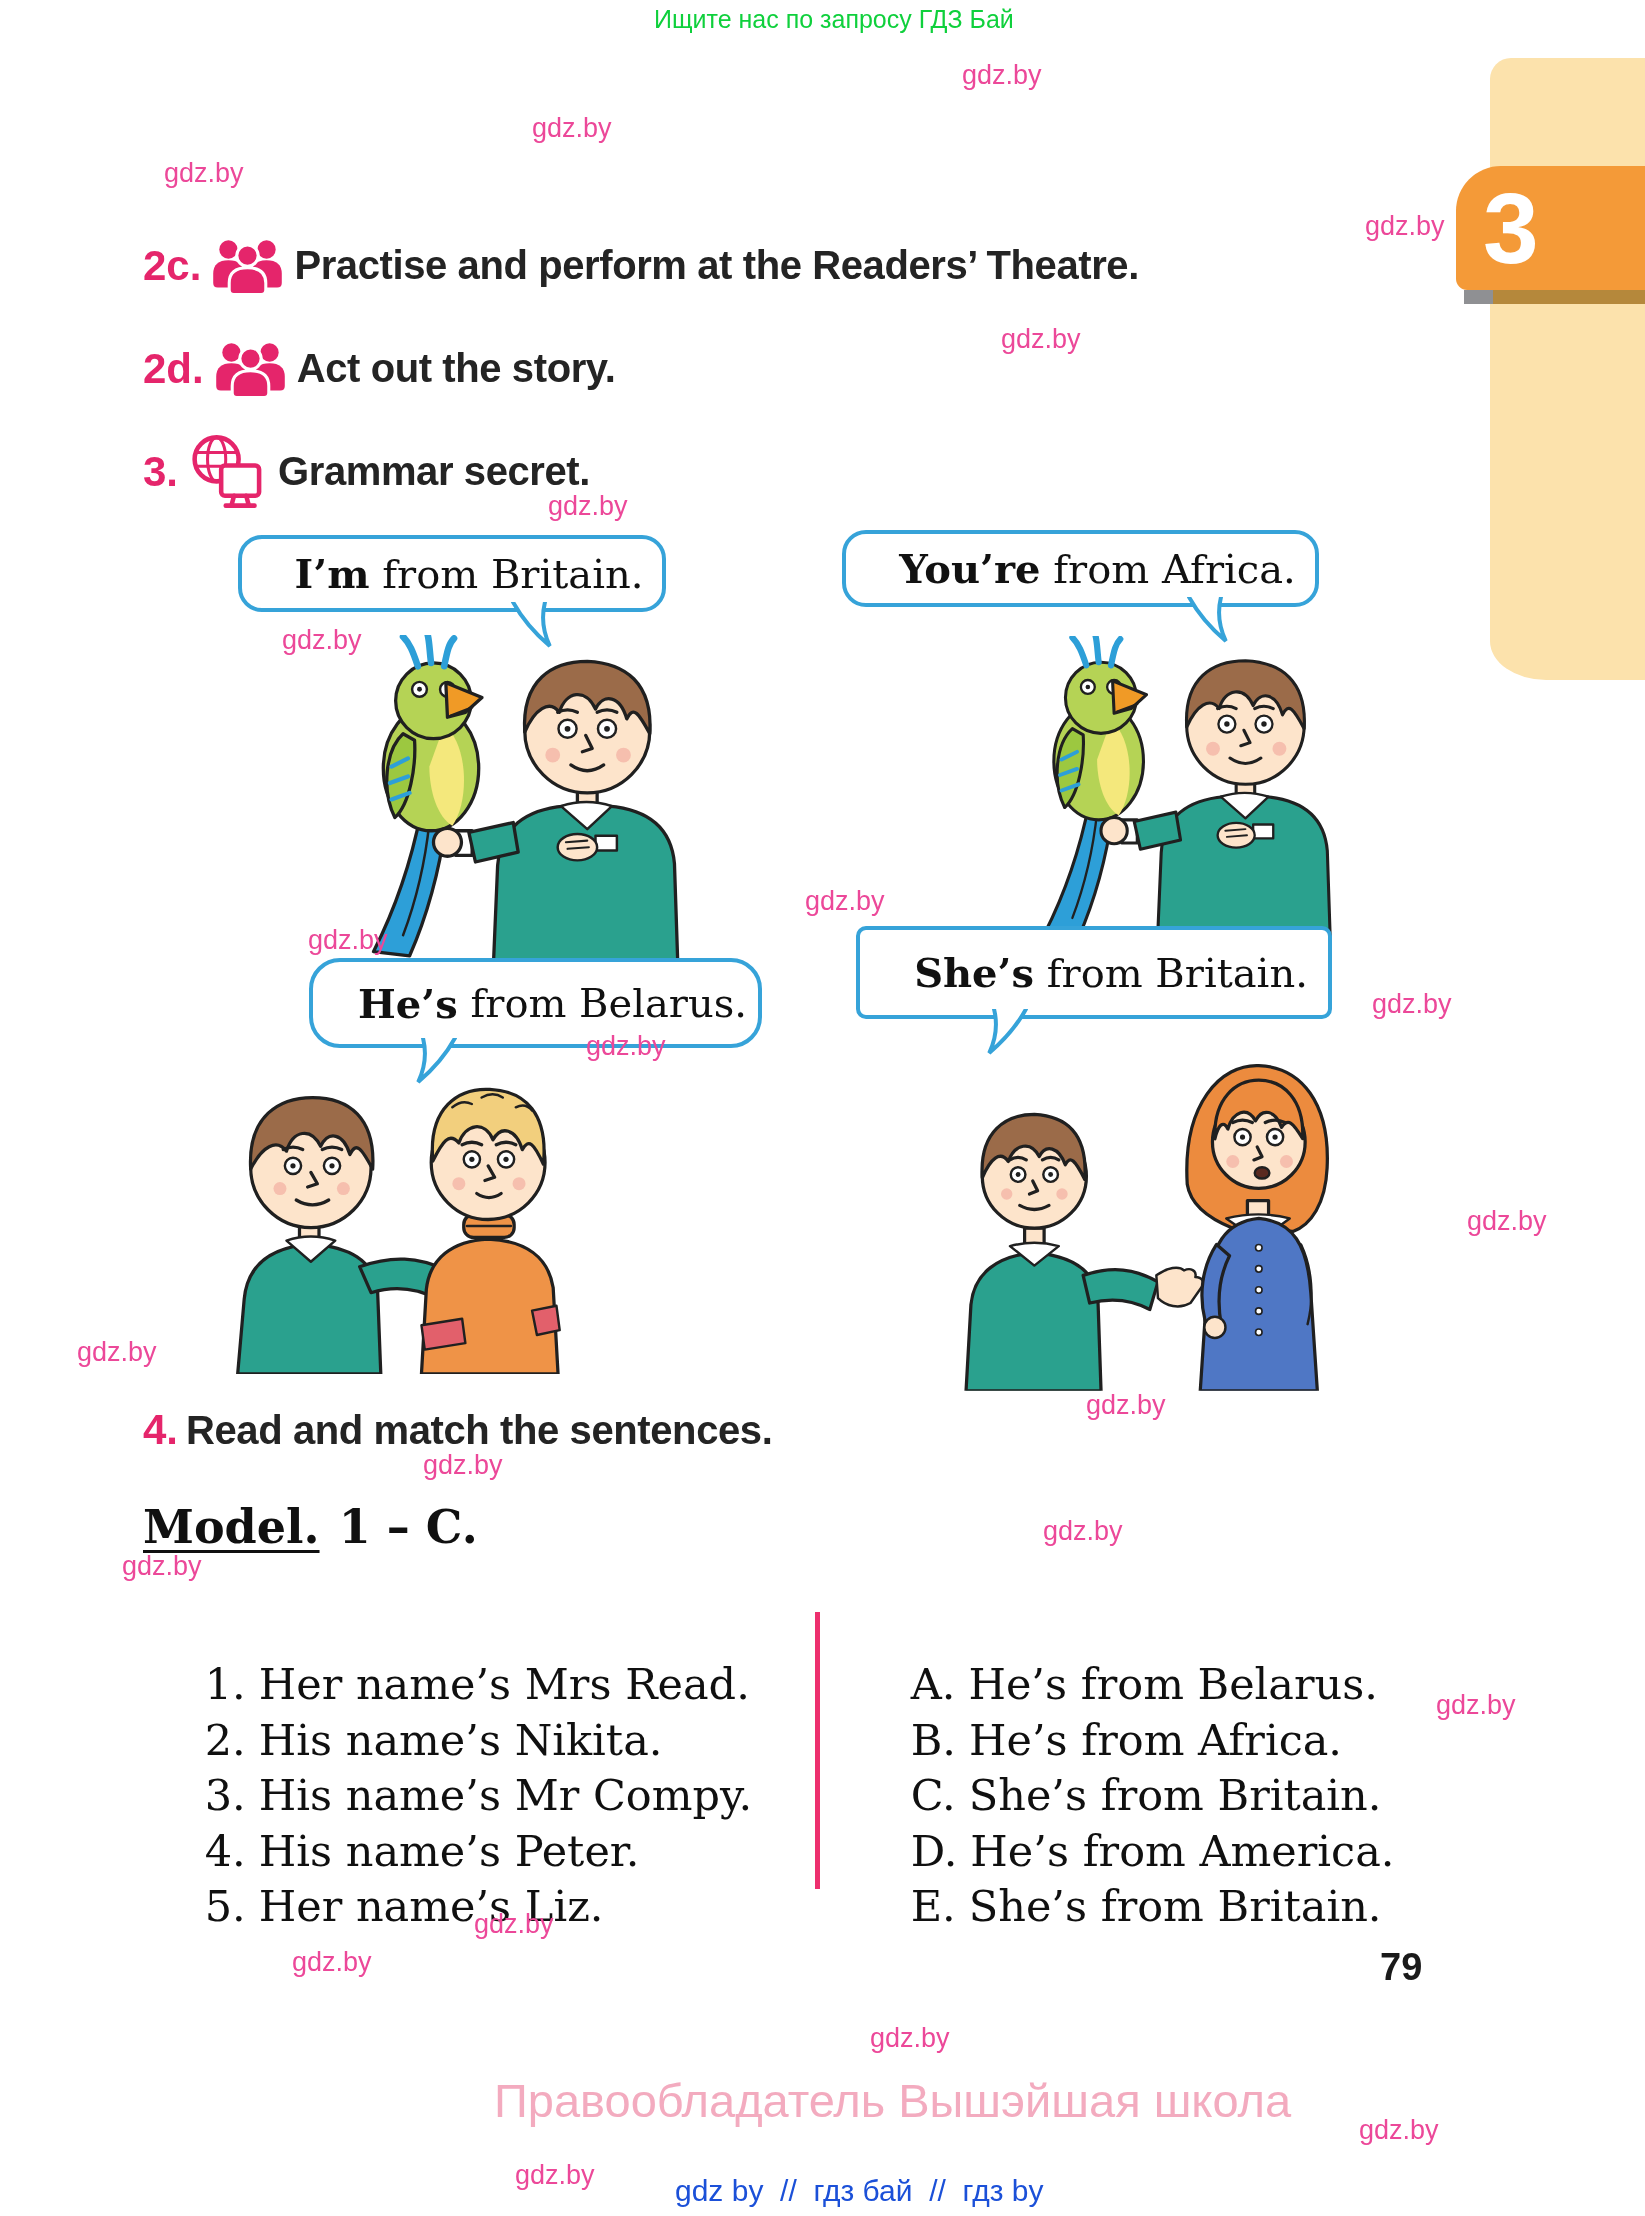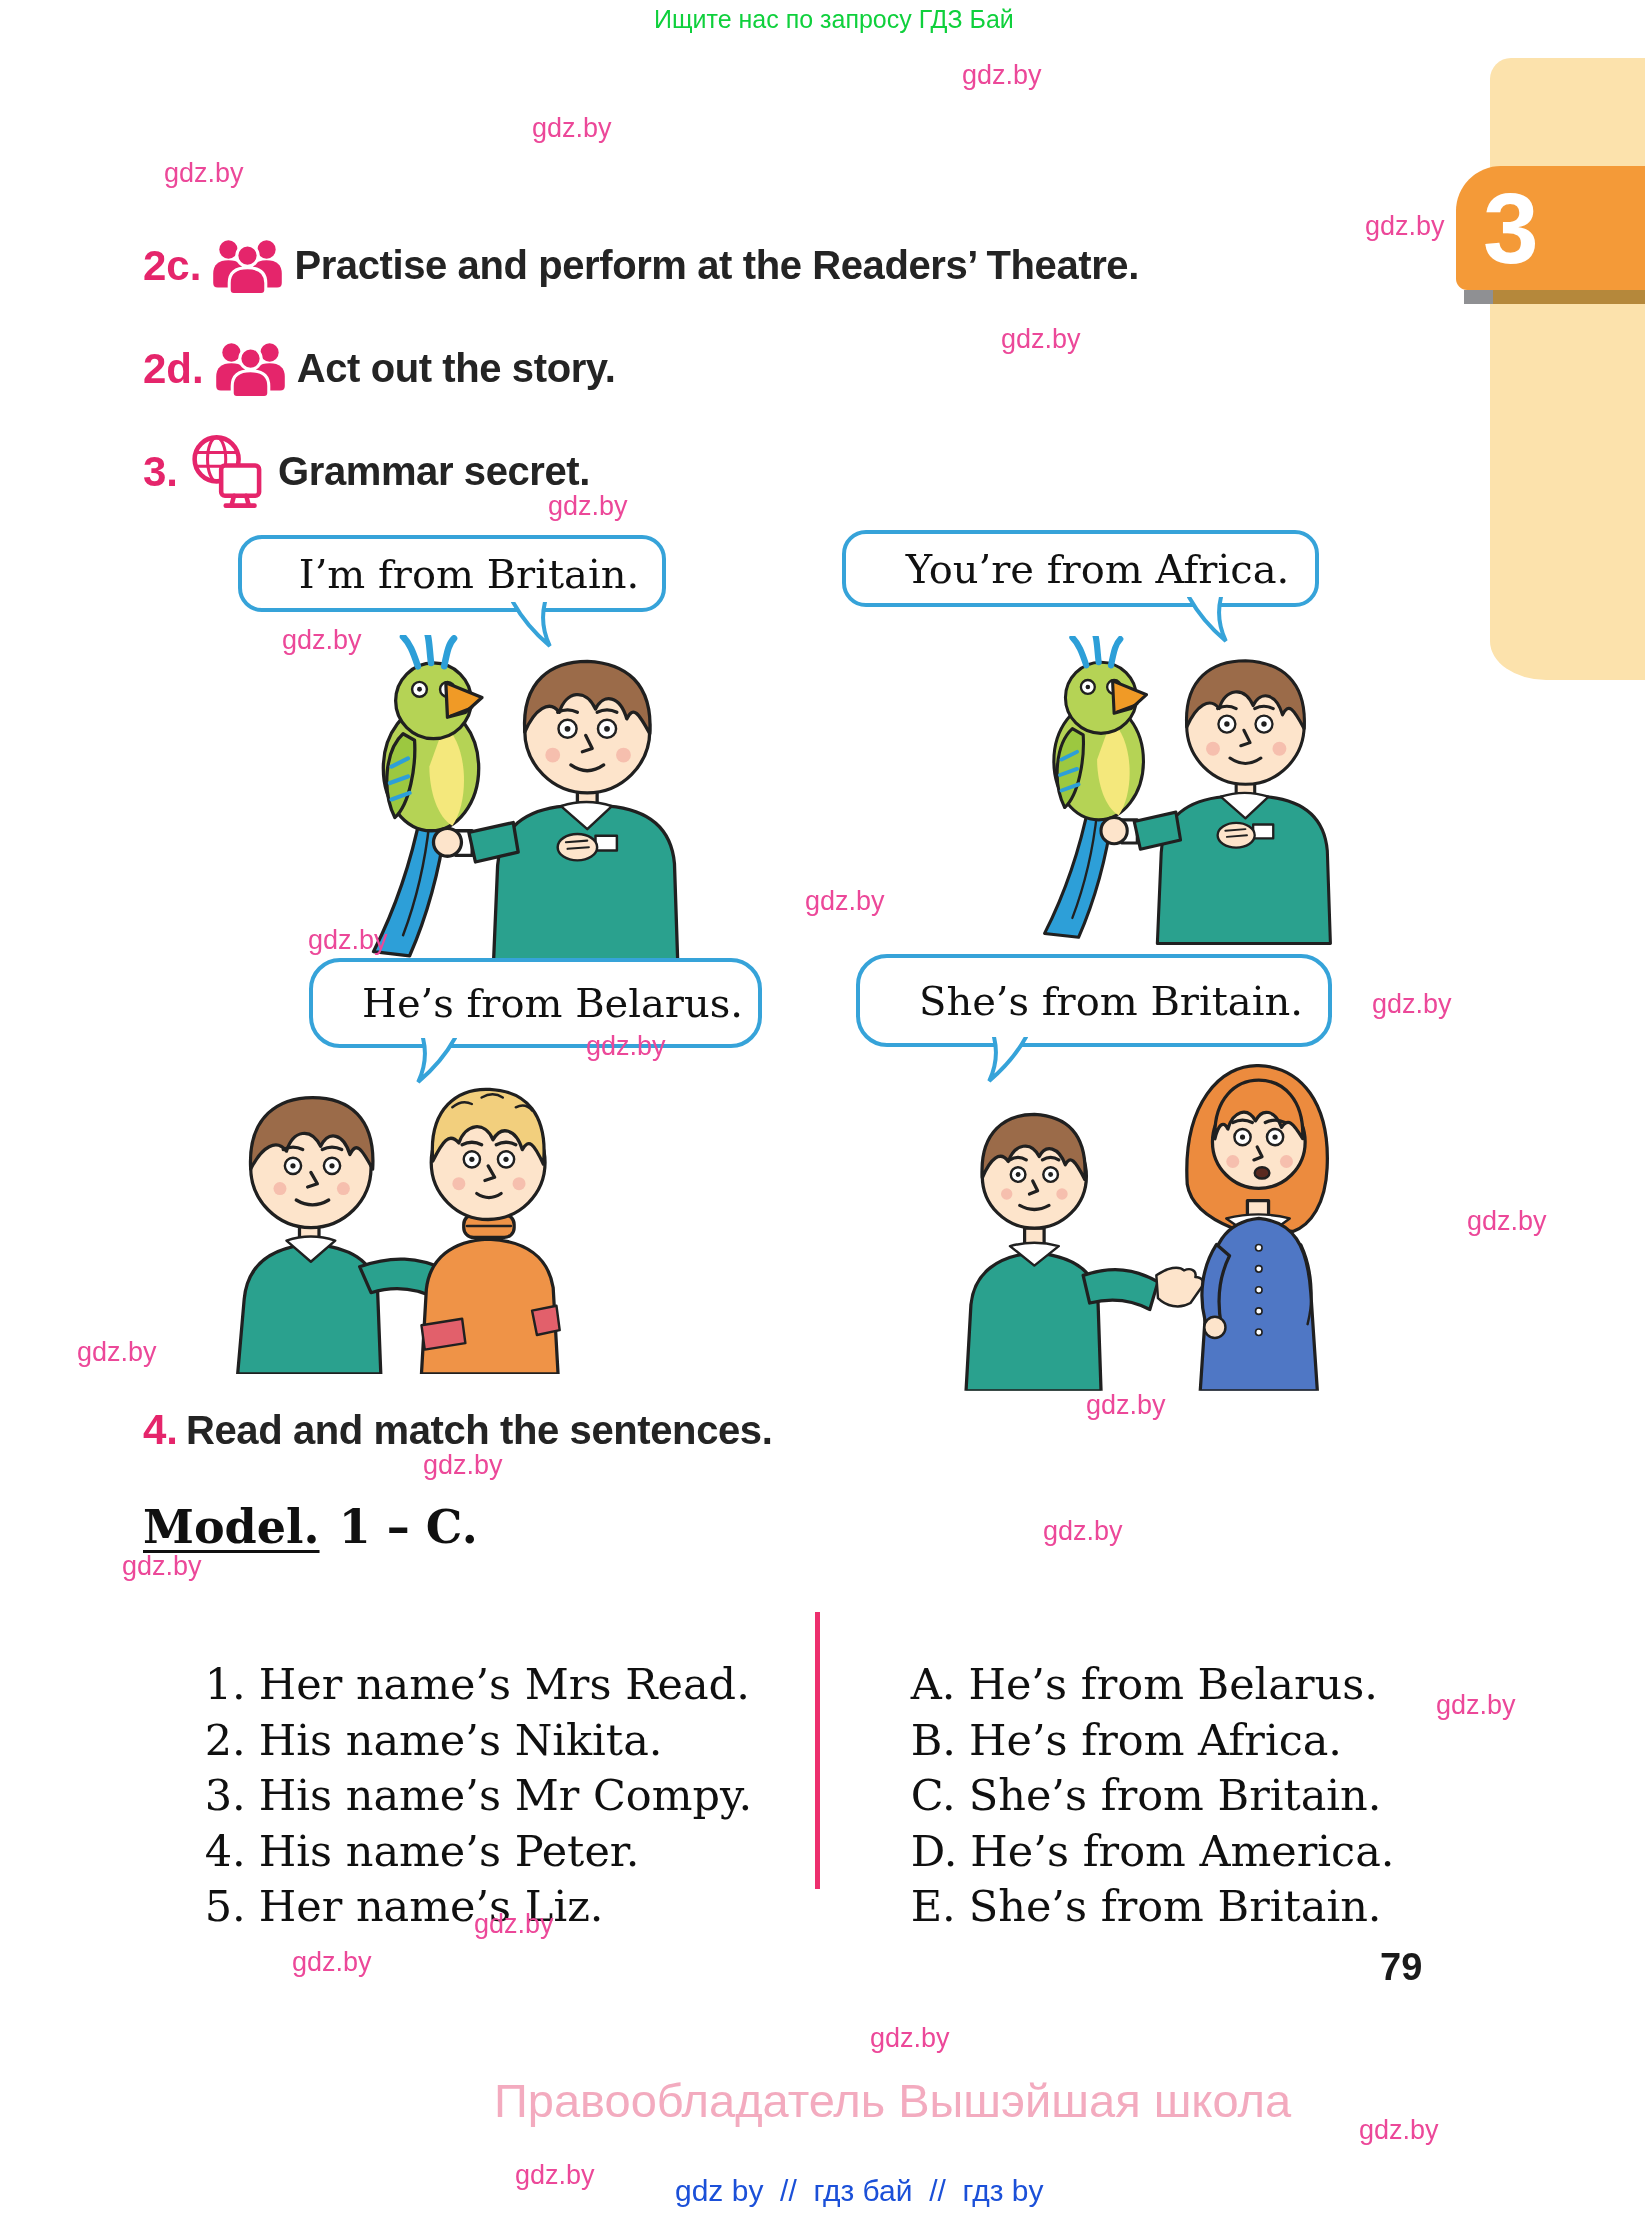--- a/index.html
+++ b/index.html
@@ -25,21 +25,21 @@
   .ex-row { position: absolute; display: flex; align-items: center; gap: 8px;
     font-weight: bold; color: #242424; }
   .ex-row .num { color: #e5256b; font-size: 42px; }
   .ex-row .htext { font-size: 40px; letter-spacing: -0.4px; white-space: pre; }
   .icon-group { width: 77px; height: 61px; }
   .icon-globe { width: 84px; height: 77px; }
   
   .bubble { position: absolute; border: 4px solid #36a3d9; border-radius: 24px; background: #fff;
     display: flex; align-items: center; justify-content: center;
     font-family: "DejaVu Serif", "Liberation Serif", serif; font-size: 40px; color: #111; white-space: pre; }
-  .bubble .b { font-weight: normal; margin-left: 34px; }
+  .bubble .b { font-weight: bold; margin-left: 34px; }
   .tail { position: absolute; top: calc(100% - 5.6px); width: 50px; height: 48px; overflow: visible; }
   .tail.flip { transform: scaleX(-1); }
   
   .model { position: absolute; left: 143px; top: 1500px;
     font-family: "DejaVu Serif", "Liberation Serif", serif; font-weight: bold; font-size: 46px; color: #101010; }
   .model .mlabel { text-decoration: underline; text-decoration-thickness: 3.2px; text-underline-offset: 7.2px; }
   .model .mval { margin-left: 19.3px; }
   
   .mrow { position: absolute; font-family: "DejaVu Serif", "Liberation Serif", serif;
     font-size: 43px; color: #101010; white-space: pre; }
@@ -255,21 +255,21 @@
   <svg class="illu" style="left:981px; top:636px; width:379px; height:309px" viewBox="0 0 490 400">
       <use href="#sym-boy-parrot"></use>
     </svg>
 
   <div class="bubble" style="left:309px; top:958px; width:453px; height:90px; border-radius:31px">
     <span class="b">He’s</span><span> from Belarus.</span>
     <svg class="tail flip" style="left:97px" viewBox="0 0 62 60" width="50" height="48">
         <use href="#sym-tail"></use>
       </svg>
   </div>
-  <div class="bubble" style="left:856px; top:954px; width:476px; height:93px; border-radius:31px">
+  <div class="bubble" style="left:856px; top:926px; width:476px; height:93px; border-radius:10px">
     <span class="b">She’s</span><span> from Britain.</span>
     <svg class="tail flip" style="left:121px" viewBox="0 0 62 60" width="50" height="48">
         <use href="#sym-tail"></use>
       </svg>
   </div>
 
   <svg class="illu" style="left:208px; top:1065px; width:383px; height:309px" viewBox="0 0 470 380">
       <use href="#sym-two-boys"></use>
     </svg>
   <svg class="illu" style="left:914px; top:1041px; width:431px; height:350px" viewBox="0 0 530 430">

